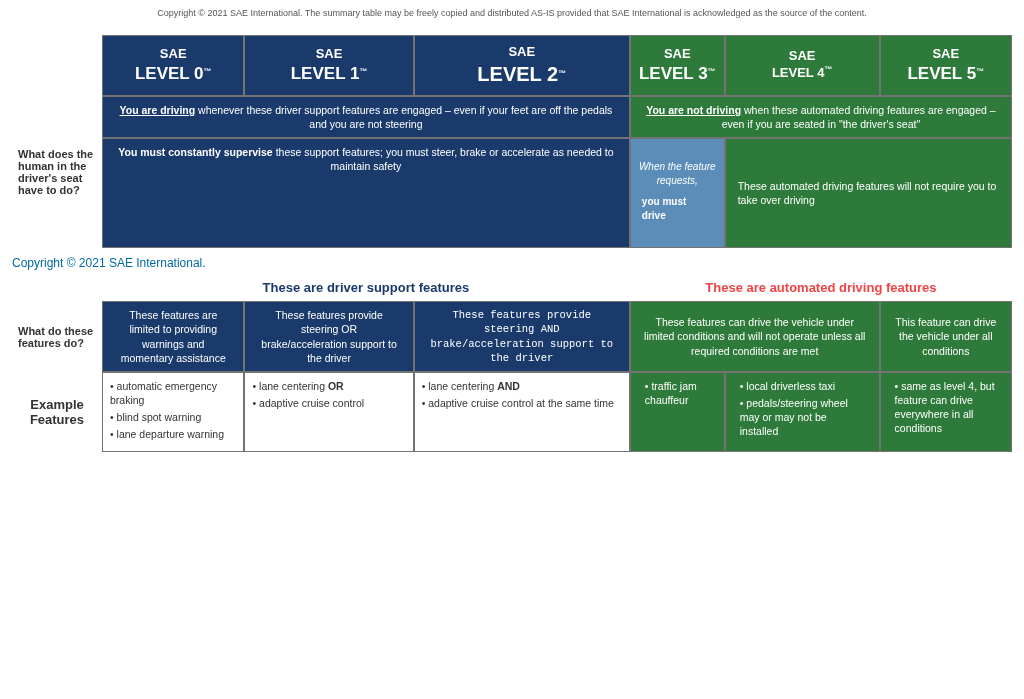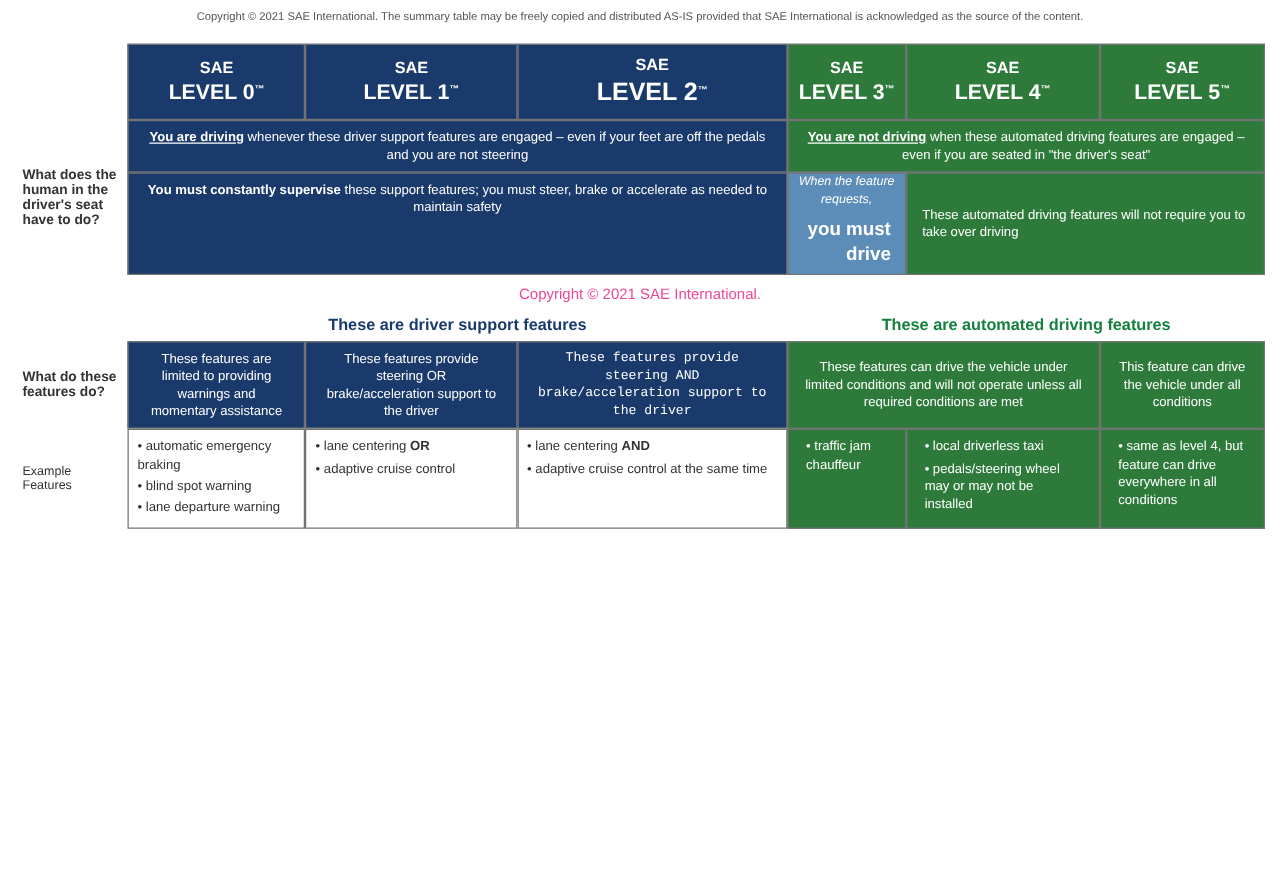--- a/index.html
+++ b/index.html
@@ -54,21 +54,21 @@
       background-color: #2d7a3a;
       color: white;
       padding: 6px 12px;
       vertical-align: top;
       font-size: 10.5px;
       line-height: 1.35;
     }
     .cell-light-blue {
       background-color: #5b8db8;
       color: white;
-      padding: 0 5px;
+      padding: 21px 5px;
       vertical-align: top;
       font-size: 10.5px;
       line-height: 1.35;
       text-align: center;
     }
     .cell-white {
       background-color: #fff;
       color: #333;
       padding: 6px 5px;
       vertical-align: top;
@@ -77,36 +77,36 @@
     }
     .underline { text-decoration: underline; }
     .bold { font-weight: bold; }
     .section-header {
       text-align: center;
       padding: 6px 4px;
       font-size: 13px;
       font-weight: bold;
     }
     .section-header-blue { color: #1a3a6b; }
-    .section-header-green { color: #15803d; }
+    .section-header-green { color: #ef4444; }
     .mid-copyright {
-      text-align: center;
+      text-align: left;
       font-size: 12px;
-      color: #ec4899;
+      color: #0369a1;
       padding: 8px 0 4px 0;
     }
     td { border: 1px solid #737373; }
     .no-border { border: none !important; }
     .you-must-drive-box {
       background-color: #5b8db8;
       color: white;
-      text-align: right;
+      text-align: left;
       padding: 4px 6px;
       font-weight: bold;
-      font-size: 15px;
+      font-size: 10px;
       margin-top: 4px;
       border-radius: 2px;
     }
     .bullet-item { padding-left: 2px; margin-bottom: 3px; }
     .tm { font-size: 8px; vertical-align: super; }
   </style>
 </head>
 <body>
 
 <div class="top-copyright">Copyright © 2021 SAE International. The summary table may be freely copied and distributed AS-IS provided that SAE International is acknowledged as the source of the content.</div>
@@ -127,21 +127,21 @@
       <td class="header-cell header-blue">
         <span>SAE</span><br>
         <span style="font-size:20px;">LEVEL 2</span><span class="tm">™</span>
       </td>
       <td class="header-cell header-green">
         <span>SAE</span><br>
         <span style="font-size:17px;">LEVEL 3</span><span class="tm">™</span>
       </td>
       <td class="header-cell header-green">
         <span>SAE</span><br>
-        <span style="font-size:17px;">LEVEL 4</span><span class="tm">™</span>
+        <span style="font-size:13px;">LEVEL 4</span><span class="tm">™</span>
       </td>
       <td class="header-cell header-green">
         <span>SAE</span><br>
         <span style="font-size:17px;">LEVEL 5</span><span class="tm">™</span>
       </td>
     </tr>
   </thead>
   <tbody>
 
     <tr>
@@ -185,21 +185,21 @@
     <tr>
       <td class="row-label no-border" style="border:none; font-weight:bold; font-size:11px; color:#333; vertical-align:middle;">What do these features do?</td>
       <td class="cell-blue" style="text-align:center; vertical-align:middle;">These features are limited to providing warnings and momentary assistance</td>
       <td class="cell-blue" style="text-align:center; vertical-align:middle;">These features provide steering OR brake/acceleration support to the driver</td>
       <td class="cell-blue" style="text-align:center; vertical-align:middle;font-family:Liberation Mono, monospace;">These features provide steering AND brake/acceleration support to the driver</td>
       <td colspan="2" class="cell-green" style="text-align:center; vertical-align:middle;">These features can drive the vehicle under limited conditions and will not operate unless all required conditions are met</td>
       <td class="cell-green" style="text-align:center; vertical-align:middle;">This feature can drive the vehicle under all conditions</td>
     </tr>
 
     <tr>
-      <td class="row-label no-border" style="border:none; font-weight:normal; font-size:10px; color:#333; vertical-align:middle;">Example Features</td>
+      <td class="row-label no-border" style="border:none; font-weight:bold; font-size:13px; color:#333; vertical-align:middle;text-align:center;">Example Features</td>
       <td class="cell-white" style="vertical-align:top;">
         <div class="bullet-item">• automatic emergency braking</div>
         <div class="bullet-item">• blind spot warning</div>
         <div class="bullet-item">• lane departure warning</div>
       </td>
       <td class="cell-white" style="vertical-align:top;">
         <div class="bullet-item">• lane centering <span class="bold">OR</span></div>
         <div class="bullet-item">• adaptive cruise control</div>
       </td>
       <td class="cell-white" style="vertical-align:top;">

